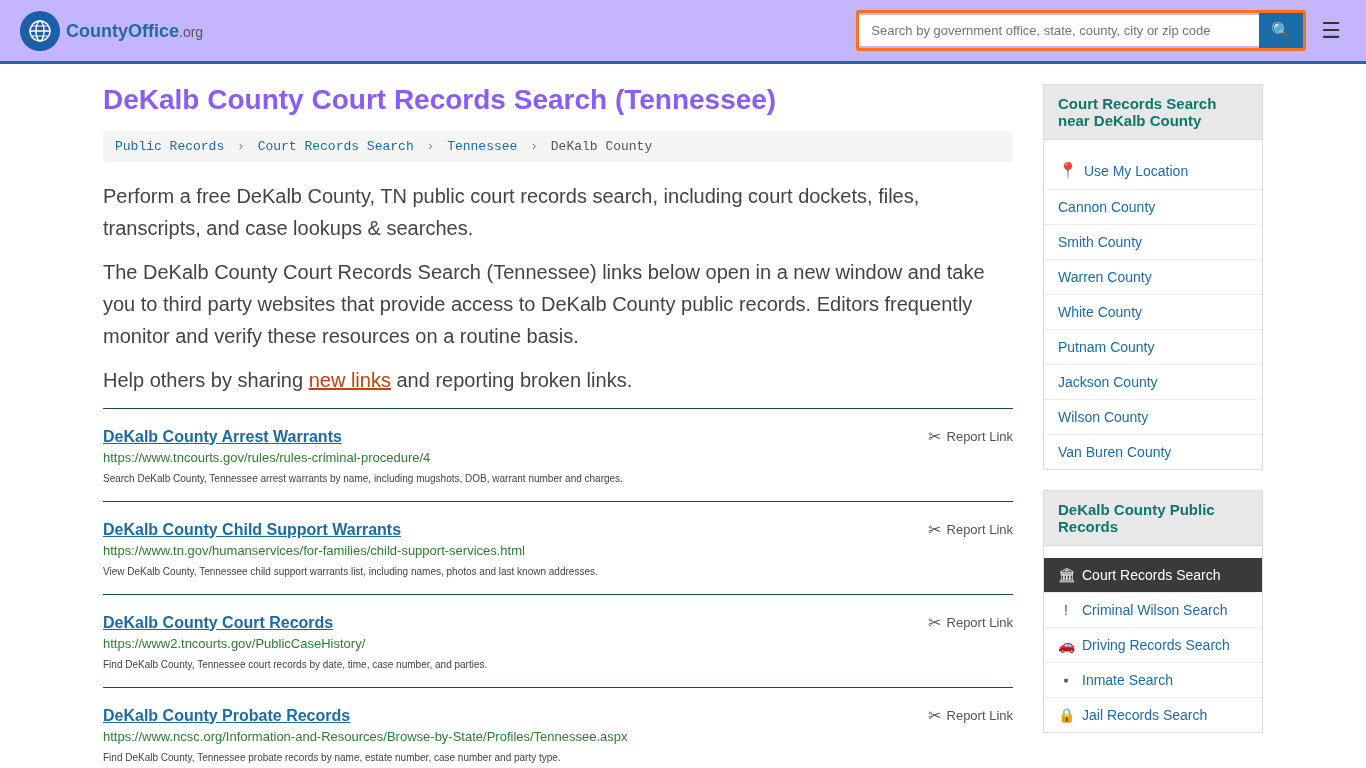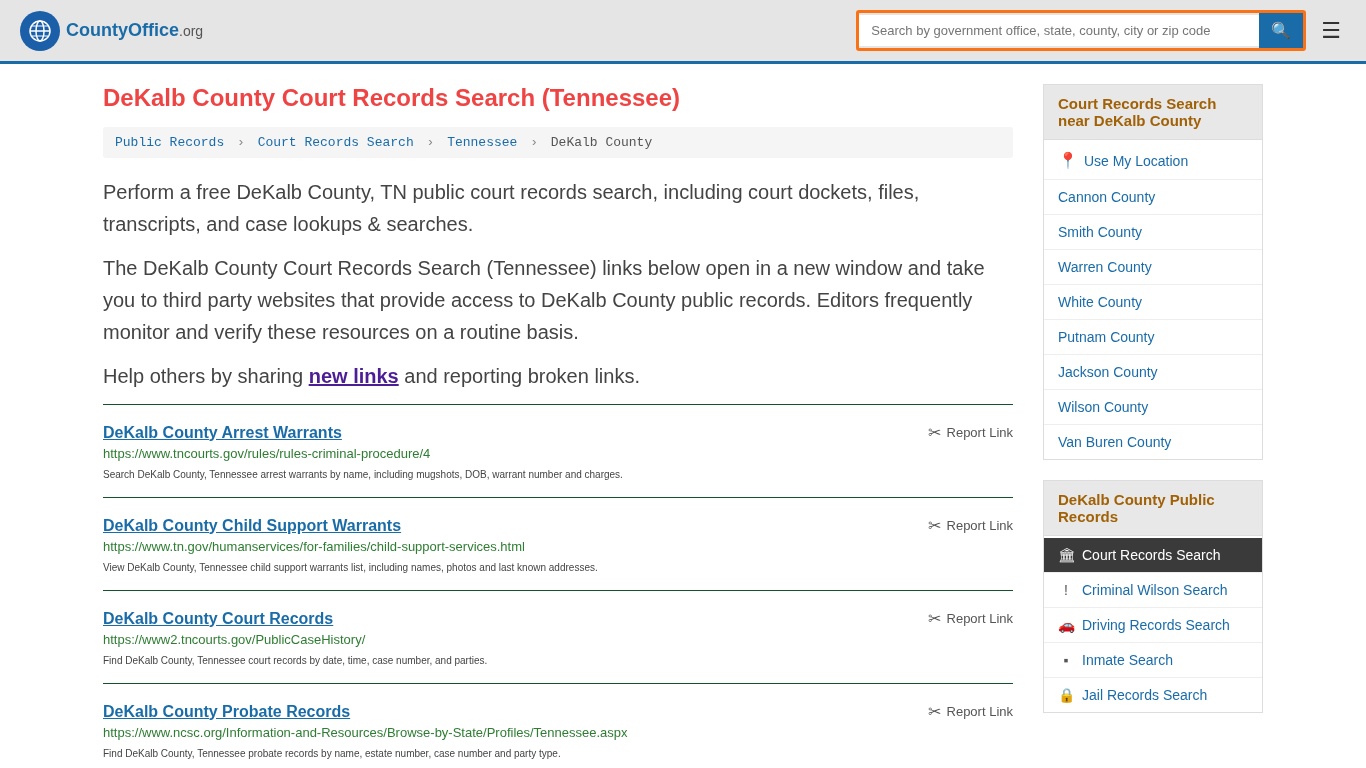--- a/index.html
+++ b/index.html
@@ -1,24 +1,24 @@
 <!DOCTYPE html>
 <html><head>
   <meta charset="utf-8">
   <style>
     * { box-sizing: border-box; margin: 0; padding: 0; }
     body { font-family: Arial, sans-serif; font-size: 14px; color: #333; background: #fff; }
 
     
     .header {
-      background: #e5e5e5;
+      background: #c4b5fd;
       border-bottom: 3px solid #1a6ca8;
       padding: 10px 20px;
       display: flex;
-      align-items: center;
+      align-items: flex-end;
       justify-content: space-between;
     }
     .logo-area {
       display: flex;
       align-items: center;
       gap: 6px;
     }
     .logo-circle {
       width: 40px;
       height: 40px;
@@ -72,23 +72,23 @@
       max-width: 1200px;
       margin: 0 auto;
       padding: 20px 20px;
       display: flex;
       gap: 30px;
     }
     .content-area {
       flex: 1;
     }
     .page-title {
-      font-size: 24px;
+      font-size: 28px;
       font-weight: bold;
-      color: #ef4444;
+      color: #8b5cf6;
       margin-bottom: 15px;
     }
 
     
     .breadcrumb {
       background: #f5f5f5;
       padding: 8px 12px;
       border-radius: 3px;
       margin-bottom: 18px;
       font-size: 13px;
@@ -102,23 +102,22 @@
     .breadcrumb .sep { margin: 0 5px; color: #888; }
 
     
     .desc-para {
       font-size: 20px;
       line-height: 1.6;
       margin-bottom: 12px;
       color: #444;
     }
     .desc-para a {
-      color: #4c1d95;
+      color: #c2410c;
       text-decoration: underline;
-      font-weight: bold;
     }
 
     
     .record-entry {
       border-top: 1px solid #14532d;
       padding: 18px 0 5px 0;
     }
     .record-entry-header {
       display: flex;
       align-items: center;
@@ -157,22 +156,22 @@
     
     .sidebar {
       width: 220px;
       flex-shrink: 0;
     }
     .sidebar-section-header {
       background: #e8e8e8;
       padding: 10px 14px;
       font-size: 15px;
       font-weight: bold;
-      color: #a16207;
-      margin-bottom: 2px;
+      color: #0f766e;
+      margin-bottom: 12px;
     }
     .sidebar-section {
       border: 1px solid #ddd;
       margin-bottom: 20px;
     }
     .sidebar-section-header {
       border-bottom: 1px solid #ddd;
     }
     .sidebar-item {
       padding: 9px 14px;

